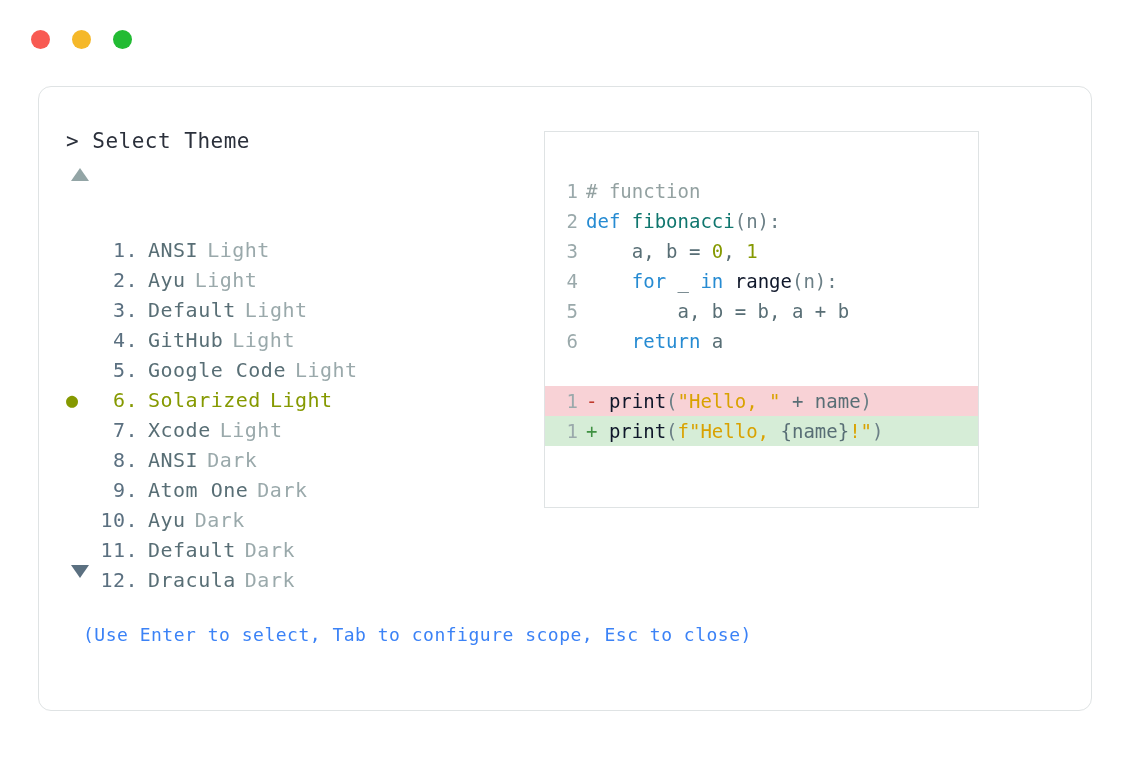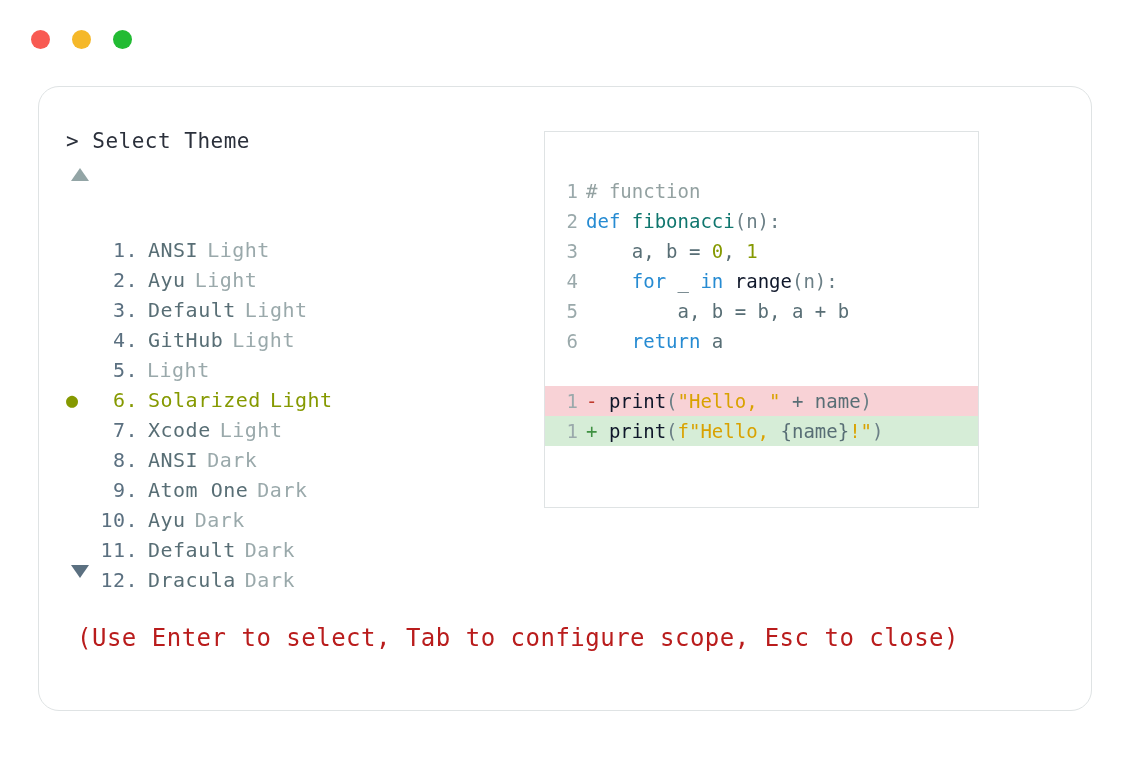--- a/index.html
+++ b/index.html
@@ -40,21 +40,21 @@
 
   
   .panel {
     position: absolute;
     left: 38px;
     top: 86px;
     width: 1054px;
     height: 625px;
     box-sizing: border-box;
     border: 1px solid #dfe3e4;
-    border-radius: 21px;
+    border-radius: 13px;
     background: #ffffff;
   }
 
   .panel-inner {
     position: relative;
     width: 100%;
     height: 100%;
   }
 
   
@@ -185,24 +185,24 @@
   }
   .code-line.diff-add {
     background: #d6edd7;
   }
   .diff-sign-del { color: #c0392b; }
   .diff-sign-add { color: #3f9142; }
 
   
   .hint {
     position: absolute;
-    left: 38px;
+    left: 44px;
     top: 537px;
-    font-size: 24px;
-    color: #b91c1c;
+    font-size: 18px;
+    color: #3b82f6;
     letter-spacing: 0.5px;
     white-space: pre;
   }
 </style>
 </head>
 <body>
 
 <div class="titlebar">
   <div class="traffic-lights">
     <span class="dot red"></span>
@@ -215,21 +215,21 @@
   <div class="panel-inner">
 
     <div class="picker">
       <div class="prompt">&gt; Select Theme</div>
       <div class="scroll-arrow up"></div>
       <ul class="theme-list">
           <li class="theme-row"><span class="bullet-cell"></span><span class="idx">1.</span><span class="theme-name">ANSI</span><span class="theme-variant">Light</span></li>
           <li class="theme-row"><span class="bullet-cell"></span><span class="idx">2.</span><span class="theme-name">Ayu</span><span class="theme-variant">Light</span></li>
           <li class="theme-row"><span class="bullet-cell"></span><span class="idx">3.</span><span class="theme-name">Default</span><span class="theme-variant">Light</span></li>
           <li class="theme-row"><span class="bullet-cell"></span><span class="idx">4.</span><span class="theme-name">GitHub</span><span class="theme-variant">Light</span></li>
-          <li class="theme-row"><span class="bullet-cell"></span><span class="idx">5.</span><span class="theme-variant">Light</span></li>
+          <li class="theme-row"><span class="bullet-cell"></span><span class="idx">5.</span><span class="theme-name">Google Code</span><span class="theme-variant">Light</span></li>
           <li class="theme-row selected"><span class="bullet-cell">●</span><span class="idx">6.</span><span class="theme-name">Solarized</span><span class="theme-variant">Light</span></li>
           <li class="theme-row"><span class="bullet-cell"></span><span class="idx">7.</span><span class="theme-name">Xcode</span><span class="theme-variant">Light</span></li>
           <li class="theme-row"><span class="bullet-cell"></span><span class="idx">8.</span><span class="theme-name">ANSI</span><span class="theme-variant">Dark</span></li>
           <li class="theme-row"><span class="bullet-cell"></span><span class="idx">9.</span><span class="theme-name">Atom One</span><span class="theme-variant">Dark</span></li>
           <li class="theme-row"><span class="bullet-cell"></span><span class="idx">10.</span><span class="theme-name">Ayu</span><span class="theme-variant">Dark</span></li>
           <li class="theme-row"><span class="bullet-cell"></span><span class="idx">11.</span><span class="theme-name">Default</span><span class="theme-variant">Dark</span></li>
           <li class="theme-row"><span class="bullet-cell"></span><span class="idx">12.</span><span class="theme-name">Dracula</span><span class="theme-variant">Dark</span></li>
         </ul>
       <div class="scroll-arrow down"></div>
     </div>

